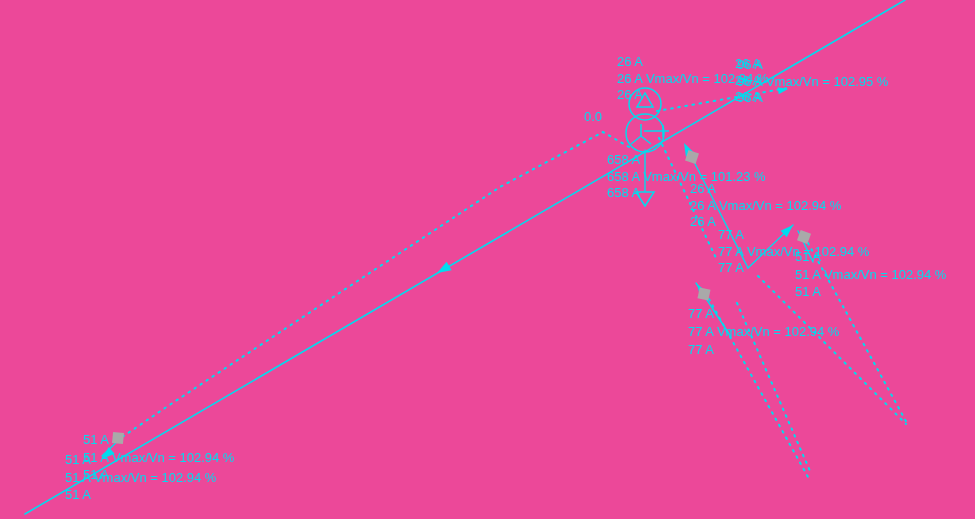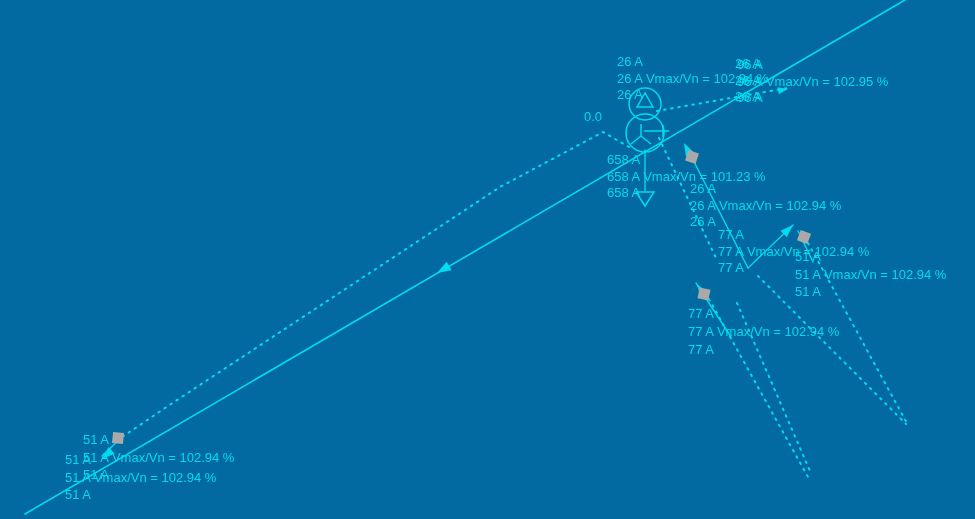--- a/index.html
+++ b/index.html
@@ -1,17 +1,17 @@
 <!DOCTYPE html>
 <html style="--accent: #00dcef; --dia: #a9a9a9;"><head>
 <meta charset="utf-8">
 <style>
   html,body{margin:0;padding:0;background:#ffffff;}
   :root{--accent:#00dcef;--dia:#a9a9a9;}
-  #canvas{position:relative;width:975px;height:519px;background:#0369a1;overflow:hidden;}
+  #canvas{position:relative;width:975px;height:519px;background:#ec4899;overflow:hidden;}
   svg{display:block;}
   .ln{stroke:var(--accent);stroke-width:1.6;fill:none;stroke-linecap:round;}
   .thin{stroke-width:1.4;}
   .dt{stroke:var(--accent);stroke-width:2;fill:none;stroke-dasharray:1.6 5.6;stroke-linecap:round;}
   .lbl{font-family:"Liberation Sans","DejaVu Sans",sans-serif;font-size:13px;fill:var(--accent);}
   .arr{fill:var(--accent);stroke:none;}
   .dia{fill:var(--dia);stroke:none;}
   .symo{stroke:var(--accent);stroke-width:1.5;fill:none;}
 </style>
 </head>

